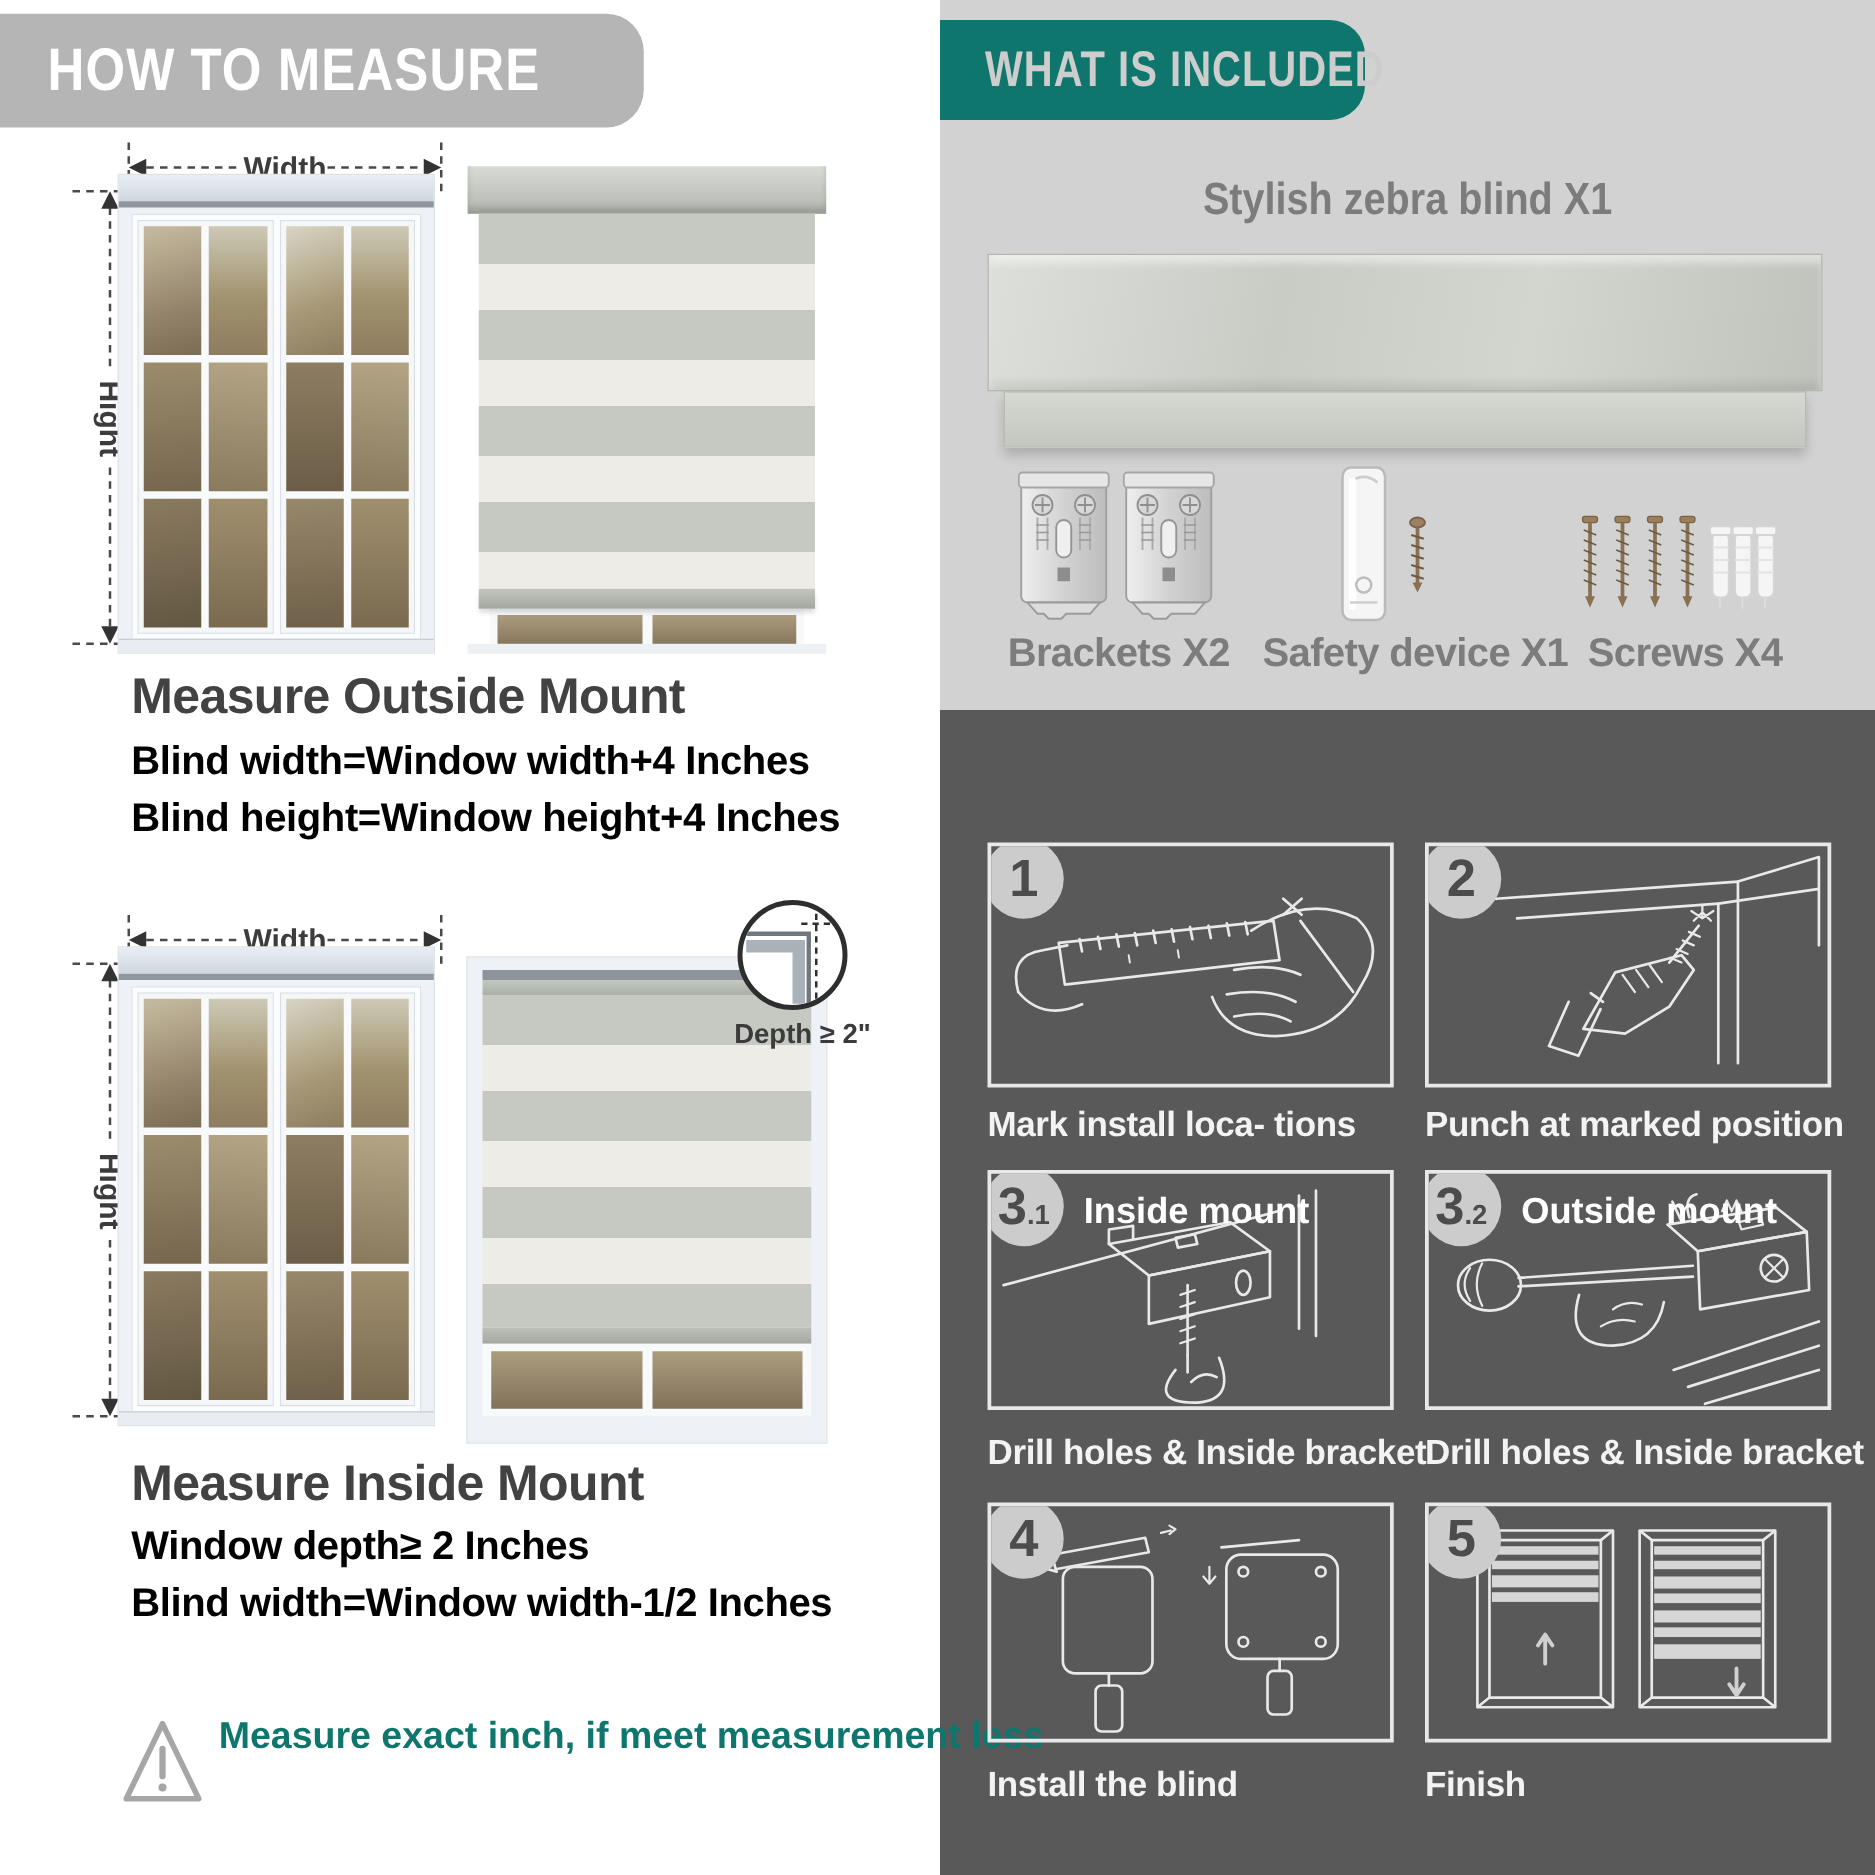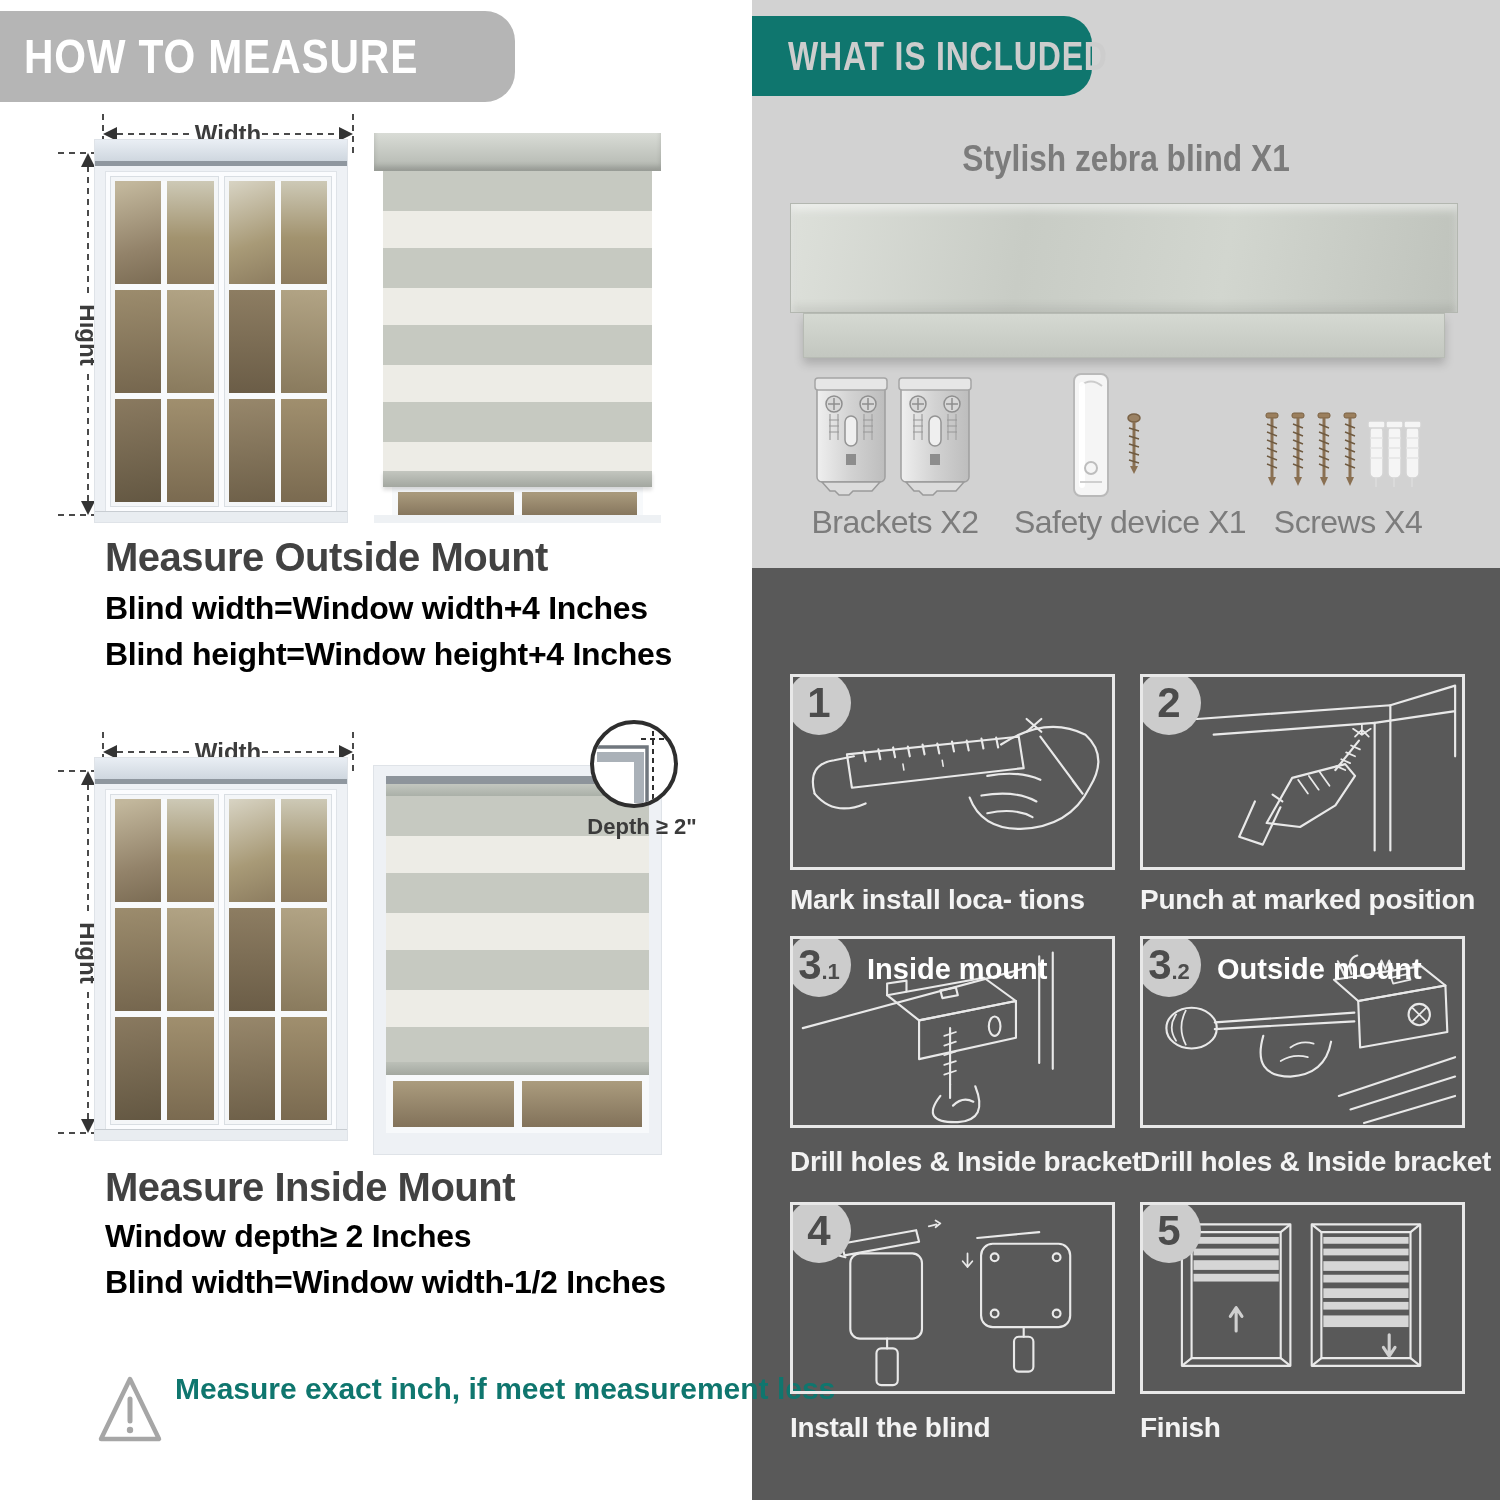--- a/index.html
+++ b/index.html
@@ -3,21 +3,21 @@
 <meta charset="utf-8">
 <style>
   html,body{margin:0;padding:0;background:#ffffff;}
   #canvas{position:relative;width:1500px;height:1500px;overflow:hidden;background:#ffffff;
           font-family:"Liberation Sans",sans-serif;}
   .abs{position:absolute;}
   .nowrap{white-space:nowrap;}
 
   
   .hdr-left{left:0;top:11px;width:515px;height:91px;background:#b5b5b5;border-radius:0 30px 30px 0;
-            line-height:91px;padding-left:24px;box-sizing:border-box;}
+            line-height:91px;padding-left:38px;box-sizing:border-box;}
   .hdr-left span{display:inline-block;font-size:48px;font-weight:bold;color:#ffffff;
             transform:scaleX(.85);transform-origin:left center;white-space:nowrap;letter-spacing:1px;}
   .hdr-wii{left:752px;top:16px;width:340px;height:80px;background:#0f766e;border-radius:0 28px 28px 0;
             line-height:80px;padding-left:36px;box-sizing:border-box;}
   .hdr-wii span{display:inline-block;font-size:40px;font-weight:bold;color:#cdcdcd;
             transform:scaleX(.8);transform-origin:left center;white-space:nowrap;letter-spacing:1px;}
   .hdr-iom{left:752px;top:576px;width:614px;height:82px;background:#ffffff;border-radius:0 30px 30px 0;
             line-height:82px;padding-left:36px;box-sizing:border-box;z-index:3;}
   .hdr-iom span{display:inline-block;font-size:42px;font-weight:bold;color:#3a3a3a;
             transform:scaleX(.84);transform-origin:left center;white-space:nowrap;}
@@ -75,21 +75,21 @@
 
   
   .blind-title{left:752px;top:138px;width:748px;text-align:center;}
   .blind-title span{display:inline-block;font-size:36px;font-weight:bold;color:#7c7c7c;transform:scaleX(.88);}
   .cass-top{left:790px;top:203px;width:668px;height:110px;border:1px solid #b3b7b0;box-sizing:border-box;
       background:linear-gradient(100deg,#dde0da 0%,#c8ccc5 35%,#d2d6cf 65%,#bfc3bc 100%);
       box-shadow:inset 0 6px 8px rgba(255,255,255,.5), inset 0 -6px 8px rgba(0,0,0,.08);}
   .cass-lip{left:803px;top:313px;width:642px;height:45px;
       background:linear-gradient(#d5d9d2,#c3c7c0);border:1px solid #b7bbb4;box-sizing:border-box;
       box-shadow:0 6px 9px rgba(0,0,0,.18);}
-  .inc-label{font-size:32px;font-weight:normal;color:#7c7c7c;text-align:center;letter-spacing:-.5px;}
+  .inc-label{font-size:32px;font-weight:bold;color:#7c7c7c;text-align:center;letter-spacing:-.5px;}
 
   
   .stepbox{width:325px;border:3px solid #e8e8e8;box-sizing:border-box;overflow:hidden;}
   .stepbox.r1{height:196px;} .stepbox.r2{height:192px;} .stepbox.r3{height:192px;}
   .stepnum{position:absolute;left:-6px;top:-6px;width:64px;height:64px;border-radius:50%;
       background:#cccccc;color:#4c4c4c;display:flex;align-items:center;justify-content:center;
       font-size:42px;font-weight:bold;z-index:2;}
   .stepnum .subnum{font-size:22px;font-weight:bold;margin-top:14px;}
   .steptitle{position:absolute;left:74px;top:14px;font-size:29px;font-weight:bold;color:#ffffff;z-index:2;}
   .stepcap{font-size:28px;font-weight:bold;color:#f3f3f3;white-space:nowrap;letter-spacing:-.3px;}

